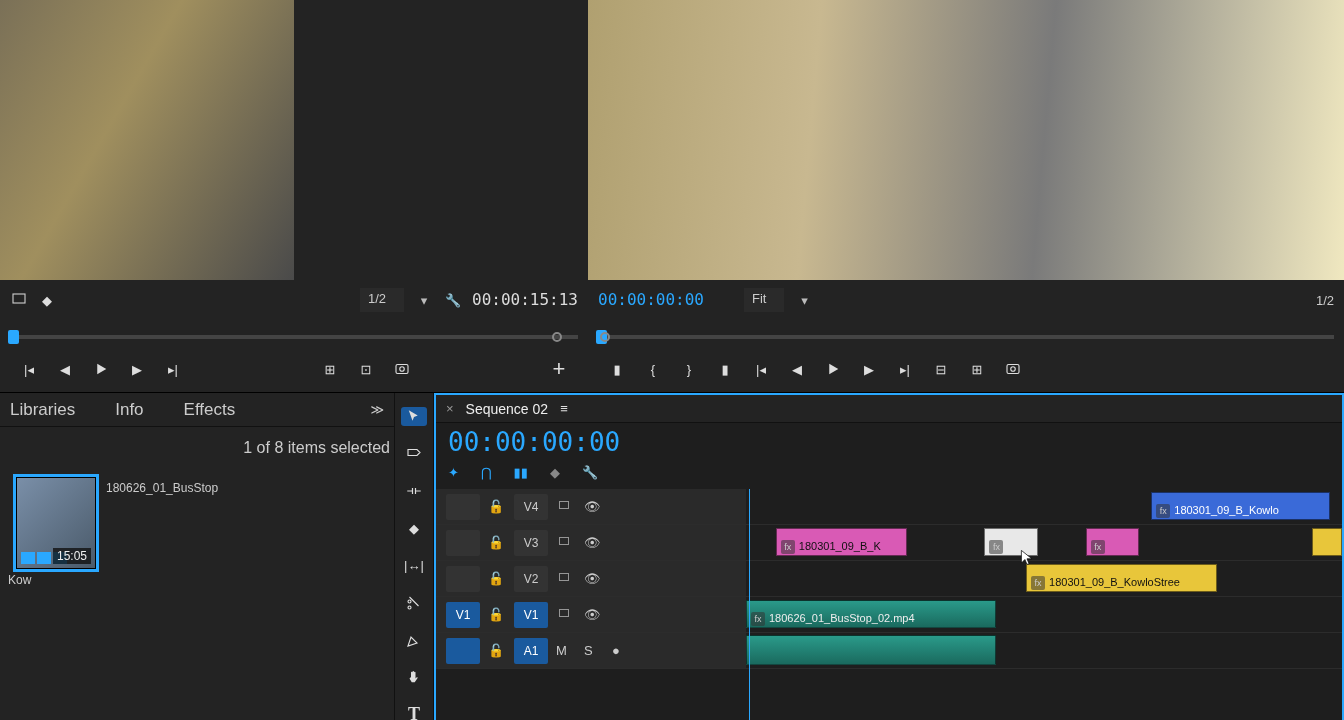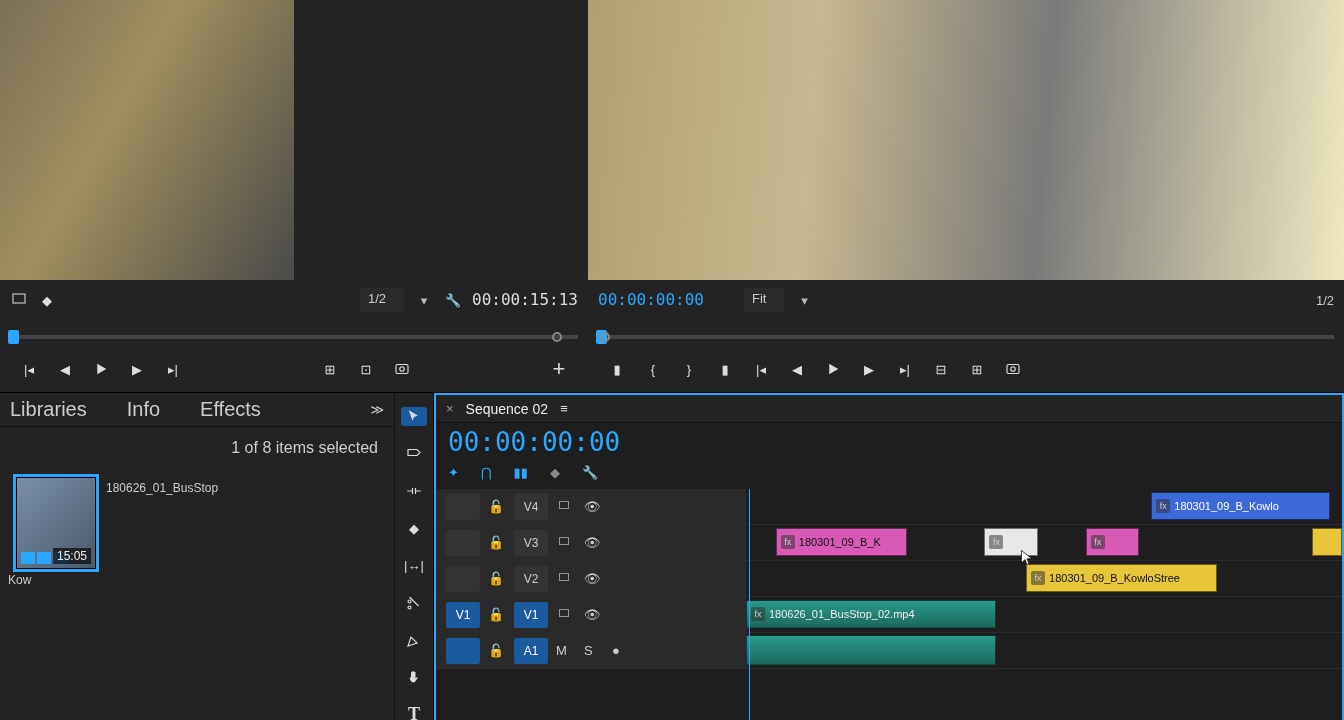--- a/index.html
+++ b/index.html
@@ -29,23 +29,23 @@
 
 .transport { height:38px; background:#232323; display:flex; align-items:center; gap:18px; padding:0 20px; }
 .ic { width:18px; height:18px; display:inline-flex; align-items:center; justify-content:center; color:#ddd; cursor:pointer; }
 .ic svg { width:18px; height:18px; fill:#ddd; }
 .plus { font-size:22px; }
 
 
 .bottom { display:flex; height:332px; border-top:1px solid #000; }
 .leftcol { width:394px; display:flex; flex-direction:column; background:#232323; }
 .tabs { height:34px; display:flex; align-items:center; gap:40px; padding:0 10px; color:#ccc; border-bottom:1px solid #111; }
-.tabs .tab { color:#ccc; font-size:20px; cursor:pointer; }
+.tabs .tab { color:#ccc; font-size:17px; cursor:pointer; }
 .tabs .more { margin-left:auto; }
-.selinfo { text-align:right; padding:12px 16px 20px; color:#ccc; font-size:16px; }
+.selinfo { text-align:right; padding:12px 4px 20px; color:#ccc; font-size:16px; }
 .bins { display:flex; gap:10px; padding:0 8px; }
 .bin { width:88px; display:flex; flex-direction:column; }
 .bin.wide { width:176px; }
 .thumb { height:92px; background:linear-gradient(135deg,#7a8fa8,#4a5a6a); position:relative; border:1px solid #000;margin-left:8px; }
 .thumb.sel { outline:3px solid #2aa8ff; }
 .thumb .dur { position:absolute; right:4px; bottom:4px; background:#111c; color:#eee; padding:1px 4px; font-size:12px; }
 .thumb .io { position:absolute; left:4px; bottom:4px; display:flex; gap:2px; }
 .thumb .io span { width:14px; height:12px; background:#2aa8ff; display:inline-block; }
 .binlabel { font-size:12px; color:#ccc; padding-top:4px; white-space:nowrap; overflow:hidden; text-overflow:ellipsis; }
 
@@ -80,21 +80,21 @@
 .trk-row { height:36px; display:flex; align-items:center; gap:8px; padding:0 10px; border-bottom:1px solid #2c2c2c; background:#2a2a2a; }
 .trk-row.v1 .tgt, .trk-row.a1 .tgt, .trk-row.v1 .lbl, .trk-row.a1 .lbl { background:#1a5a9e; color:#fff; }
 .trk-row .tgt { width:34px; height:26px; display:flex; align-items:center; justify-content:center; background:#333; font-size:12px; border-radius:2px; }
 .trk-row .lock { width:18px; color:#aaa; }
 .trk-row .lbl { width:34px; height:26px; display:flex; align-items:center; justify-content:center; background:#333; font-size:12px; border-radius:2px; }
 .trk-row .tog, .trk-row .eye { width:20px; color:#ccc; cursor:pointer; }
 .trk-row .tog svg, .trk-row .eye svg { width:16px; height:16px; fill:#ccc; }
 
 .trk-body { flex:1; position:relative; background:#1e1e1e; }
 .lane { position:absolute; left:0; right:0; height:36px; border-bottom:1px solid #2c2c2c; }
-.lane .clip { position:absolute; top:3px; height:28px; border:1px solid #0008; font-size:11px; color:#111; padding:0 4px; display:flex; align-items:center; gap:4px; overflow:hidden; white-space:nowrap; }
+.lane .clip { position:absolute; top:3px; height:28px; border:1px solid #0008; font-size:11px; color:#111; padding:11px 4px; display:flex; align-items:flex-start; gap:4px; overflow:hidden; white-space:nowrap; }
 .clip .fx { width:14px; height:14px; background:#3338; color:#ccc; font-size:9px; display:inline-flex; align-items:center; justify-content:center; border-radius:2px; }
 .clip.blue   { background:#3a6ad8; color:#fff; }
 .clip.pink   { background:#d95ab5; }
 .clip.white  { background:#e8e8e8; }
 .clip.pink2  { background:#d95ab5; }
 .clip.yellow { background:#e8c63a; }
 .clip.teal   { background:linear-gradient(#2a9a8a,#1a6a5e); color:#eee; }
 .clip.yellow2{ background:#e8c63a; }
 
 .cursor-arrow { position:absolute; width:14px; height:18px; pointer-events:none; }

